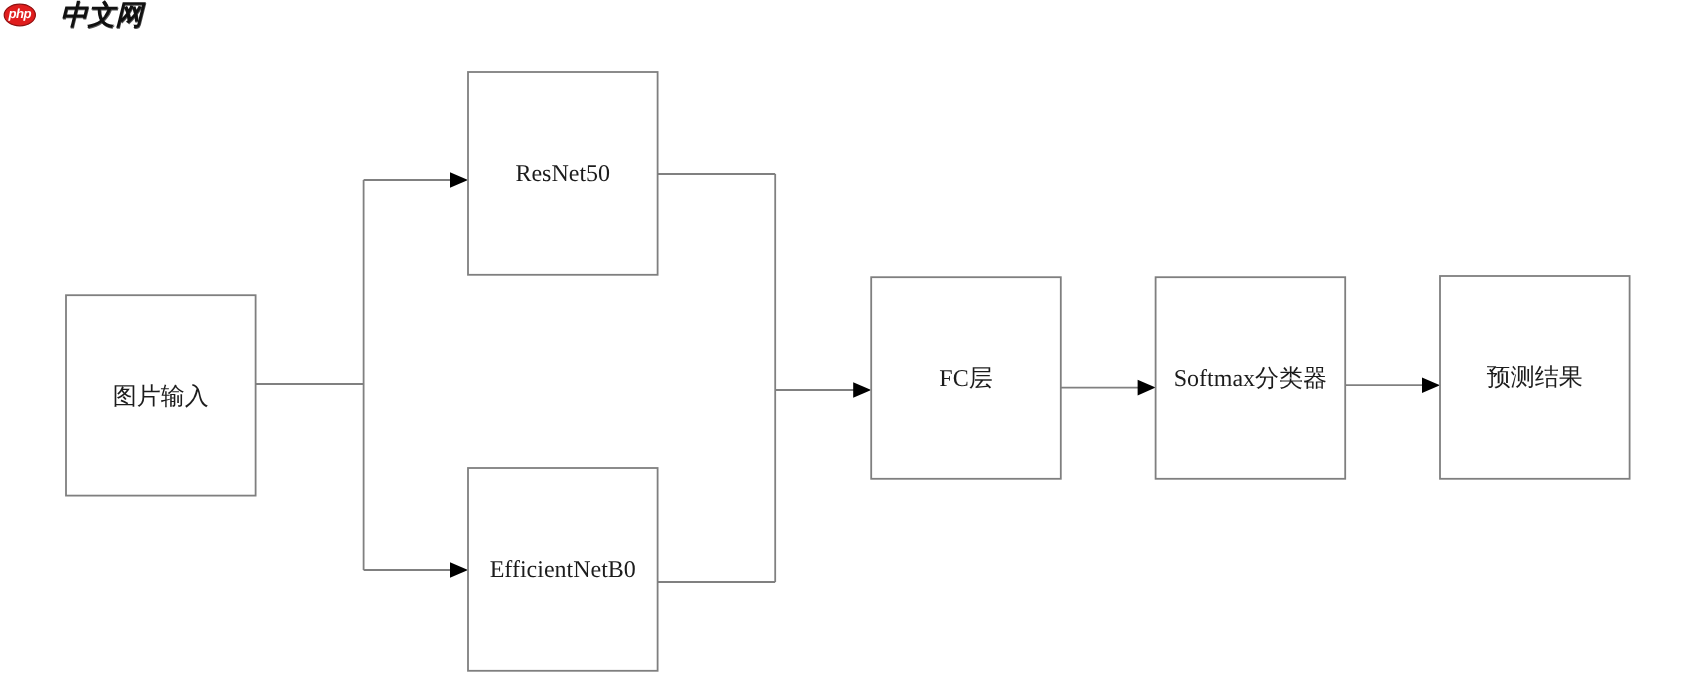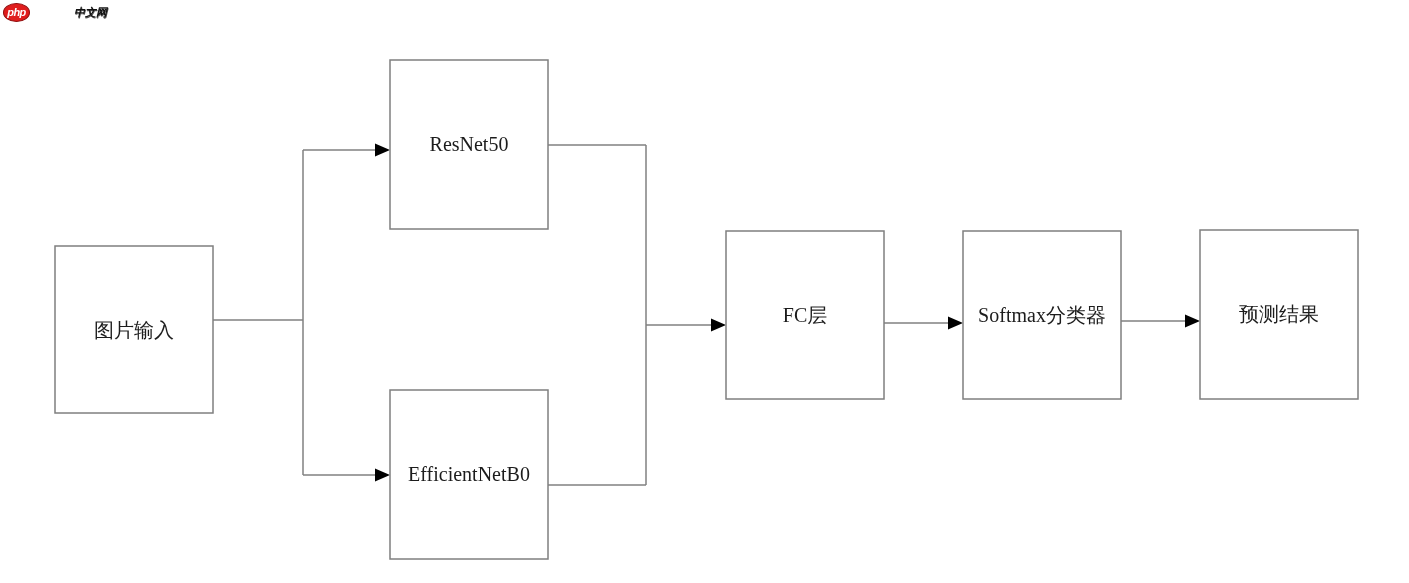--- a/index.html
+++ b/index.html
@@ -14,21 +14,21 @@
     height: 583px;
     background: #ffffff;
     overflow: hidden;
   }
   .logo {
     position: absolute;
     top: 2px;
     left: 3px;
     display: flex;
     align-items: center;
-    gap: 3px;
+    gap: 20px;
     height: 21px;
     user-select: none;
   }
   .logo-badge {
     display: inline-flex;
     align-items: center;
     justify-content: center;
     width: 27px;
     height: 19px;
     background: #e01d1d;
@@ -43,24 +43,23 @@
     font-style: italic;
     font-size: 11px;
     line-height: 1;
     letter-spacing: -0.5px;
   }
   .logo-site {
     color: #111111;
     font-family: "Liberation Sans", "DejaVu Sans", sans-serif;
     font-weight: bold;
     font-style: italic;
-    font-size: 11px;
+    font-size: 23px;
     line-height: 1;
     text-shadow: 0.5px 0.5px 0 #555555;
-    margin-left: 41px;
   }
   svg.diagram {
     position: absolute;
     top: 0;
     left: 0;
   }
   .node-rect {
     fill: #ffffff;
     stroke: #7f7f7f;
     stroke-width: 1.5;

